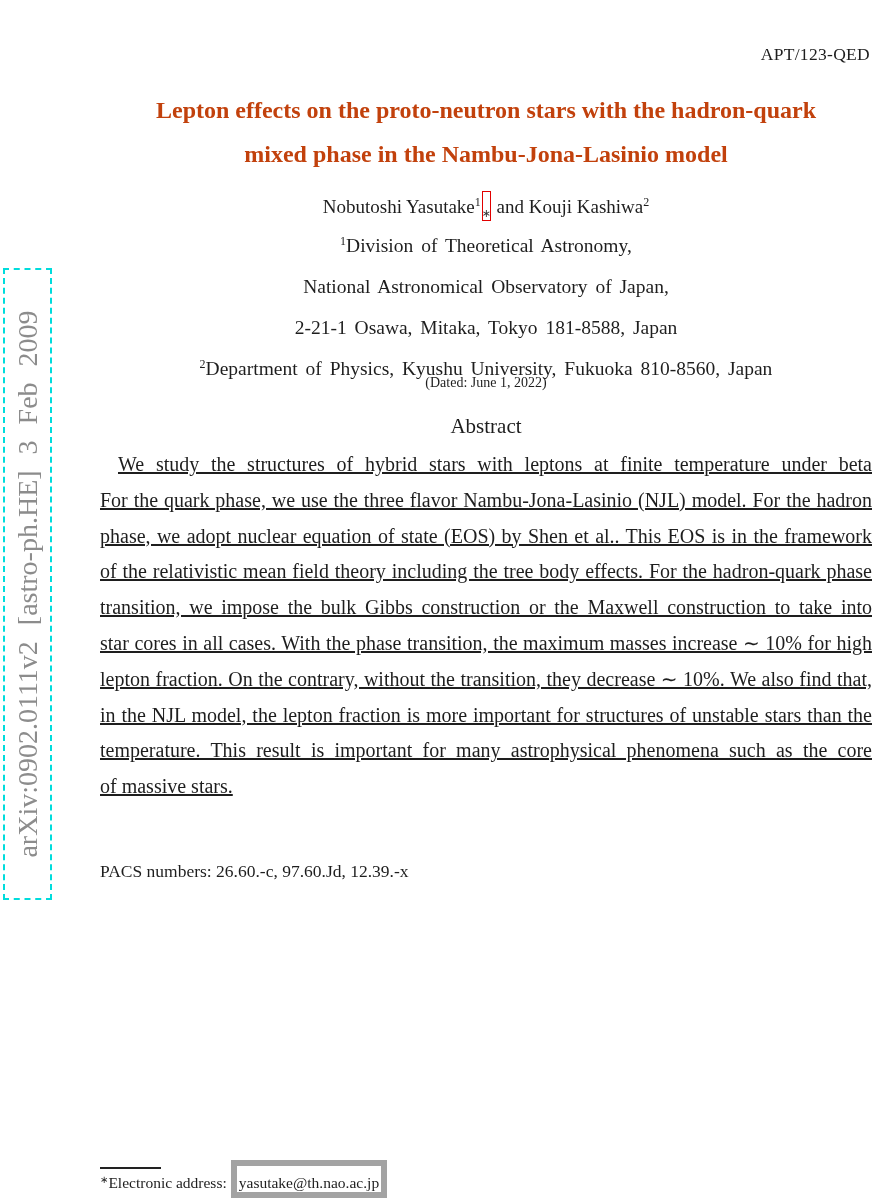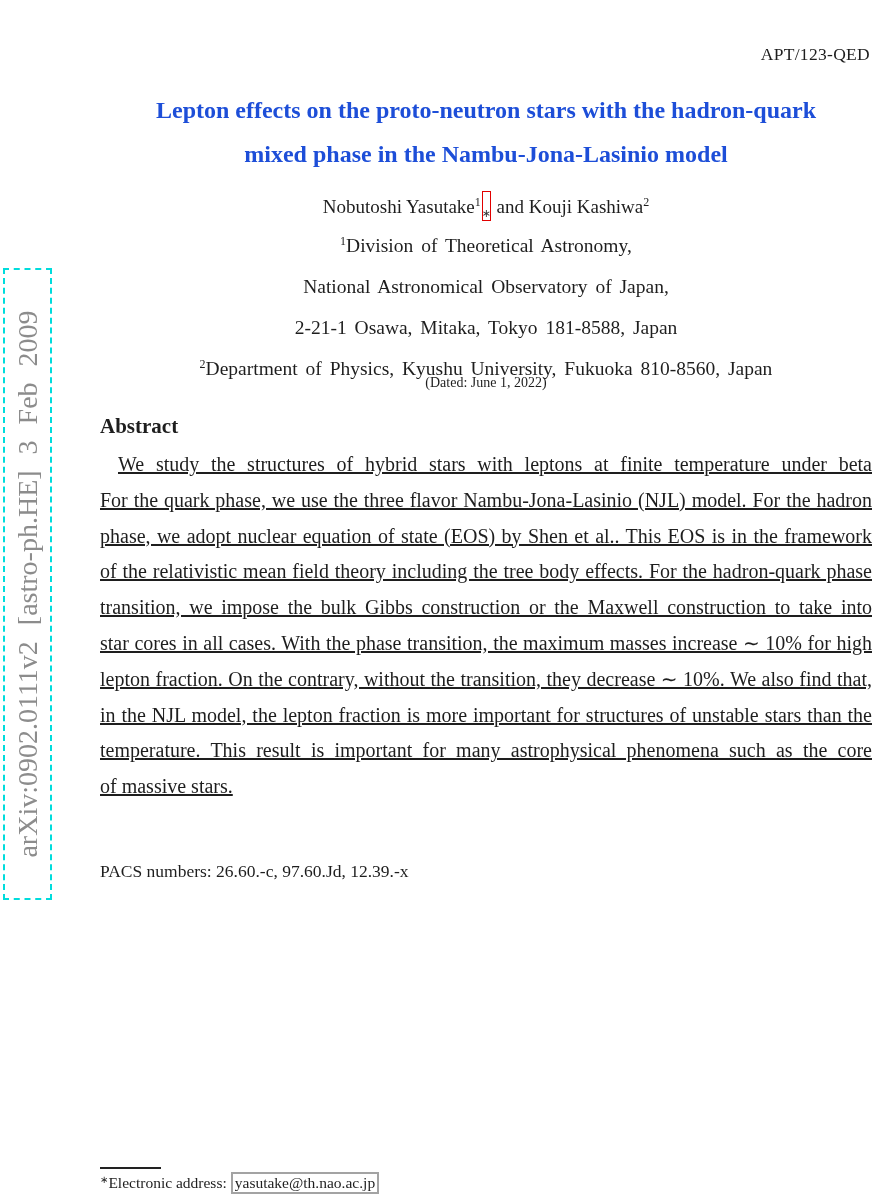--- a/index.html
+++ b/index.html
@@ -16,49 +16,49 @@
   }
   .sidebar-text{
     position:absolute;left:50%;top:50%;width:628px;height:44px;line-height:44px;
     transform:translate(-50%,-50%) rotate(-90deg);
     text-align:center;font-size:28px;color:#8c8c8c;white-space:nowrap;word-spacing:9px;
   }
 
   .content{position:absolute;left:100px;top:0;width:772px;height:1200px;}
 
   .title{position:absolute;top:48px;width:100%;text-align:center;
-         font-size:24px;font-weight:bold;line-height:44px;color:#1d4ed8;}
+         font-size:24px;font-weight:bold;line-height:44px;color:#c2410c;}
 
   .authors{position:absolute;top:151px;width:100%;text-align:center;font-size:19px;}
   .sup{font-size:12px;vertical-align:7px;}
   .fn-link-box{
     display:inline-flex;width:9px;height:30px;box-sizing:border-box;
     border:1.5px solid #e10000;align-items:flex-end;justify-content:center;
     vertical-align:-4px;font-size:11px;line-height:13px;margin:0 1px;color:#333;
   }
 
   .affils{position:absolute;top:183px;width:100%;text-align:center;
           font-size:19.5px;line-height:36px;word-spacing:3px;}
 
   .dated{position:absolute;top:335px;width:100%;text-align:center;font-size:14px;}
 
-  .abs-heading{position:absolute;top:374px;width:100%;text-align:left;font-size:21px;font-weight:bold;}
+  .abs-heading{position:absolute;top:374px;width:100%;text-align:center;font-size:21px;}
 
   .abs-body{position:absolute;top:407px;width:100%;font-size:20px;text-decoration:underline;}
   .abs-line{text-align:justify;text-align-last:justify;height:35.8px;line-height:35.8px;overflow:hidden;}
   .abs-line.first{text-indent:18px;}
   .abs-line.last{text-align-last:left;}
   .it{font-style:italic;}
 
   .pacs{position:absolute;top:821px;width:100%;font-size:17.5px;}
 
   .fn-rule{position:absolute;top:1127px;left:0;width:61px;border-top:2px solid #222;}
   .footnote{position:absolute;top:1134px;left:0;font-size:15.5px;}
   .fn-sup{font-size:10px;vertical-align:5px;}
-  .email-box{border:2px solid #a3a3a3;padding:0 2px 1px 2px;margin-left:4px;}
+  .email-box{border:6px solid #a3a3a3;padding:8px 2px 1px 2px;margin-left:4px;}
 
   .page-num{position:absolute;top:1179px;width:100%;text-align:center;font-size:17.5px;}
 </style>
 </head>
 <body>
 
 <div class="page">
 
   <div class="header-id">APT/123-QED</div>
 

